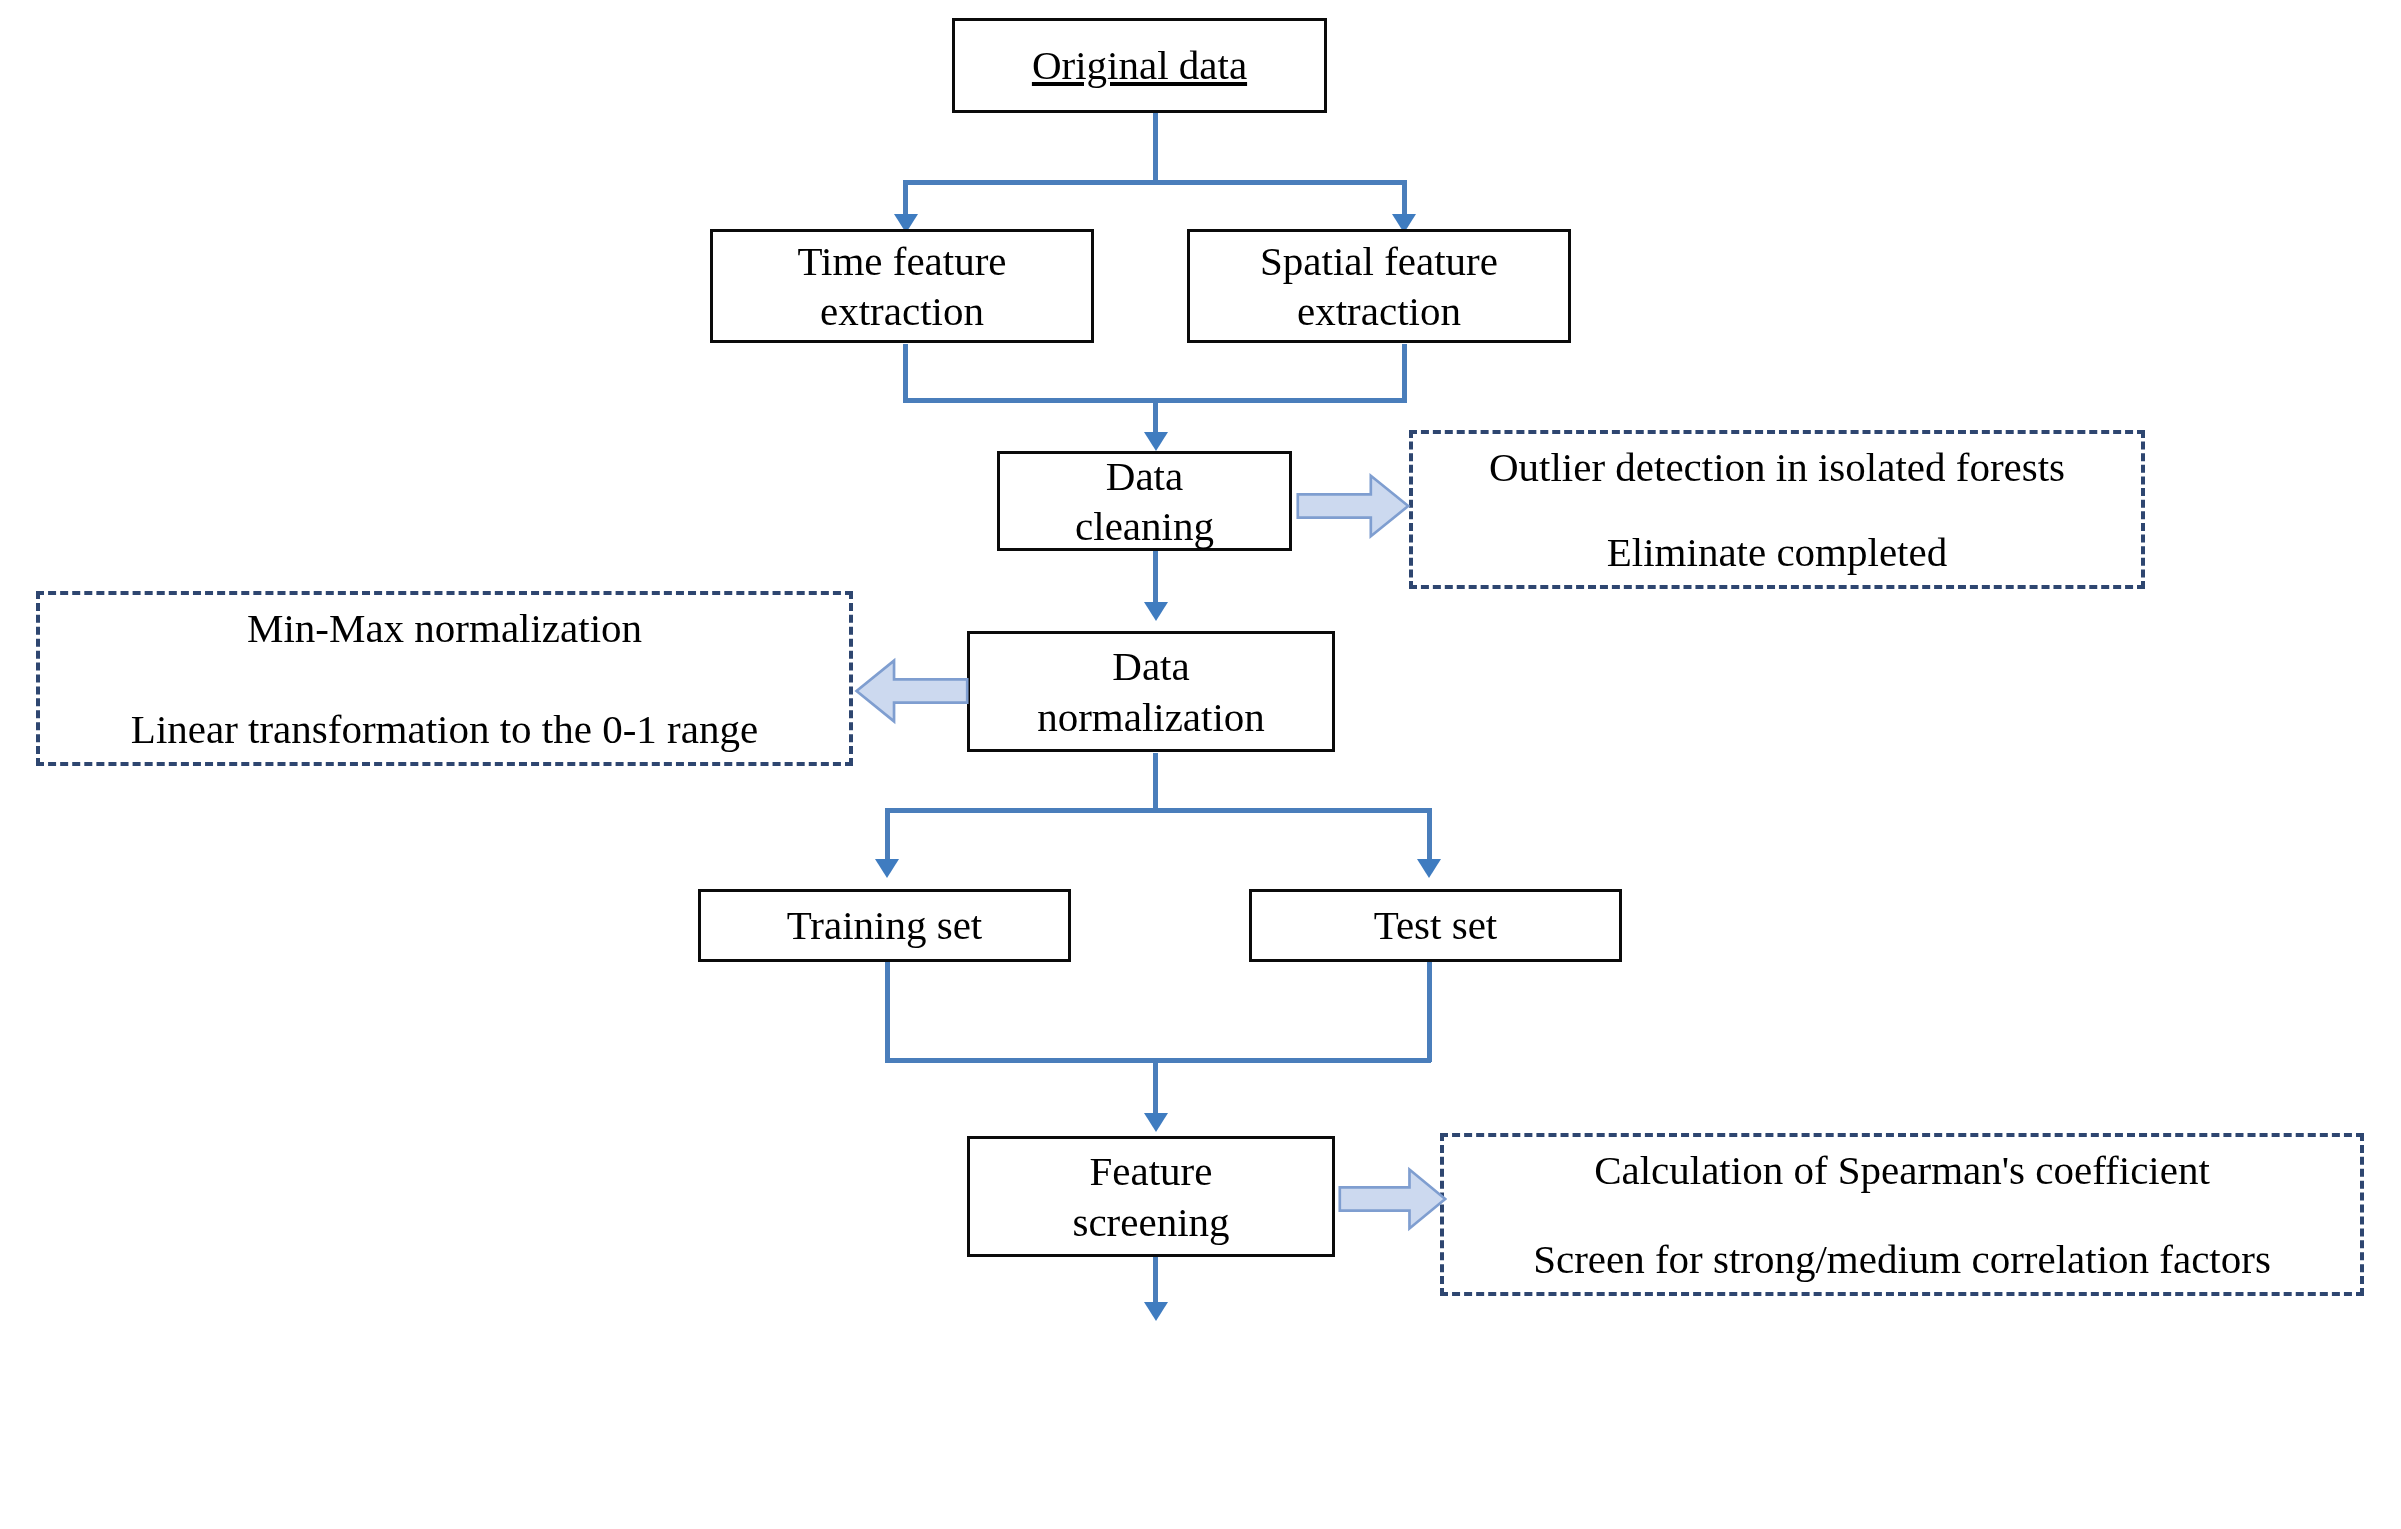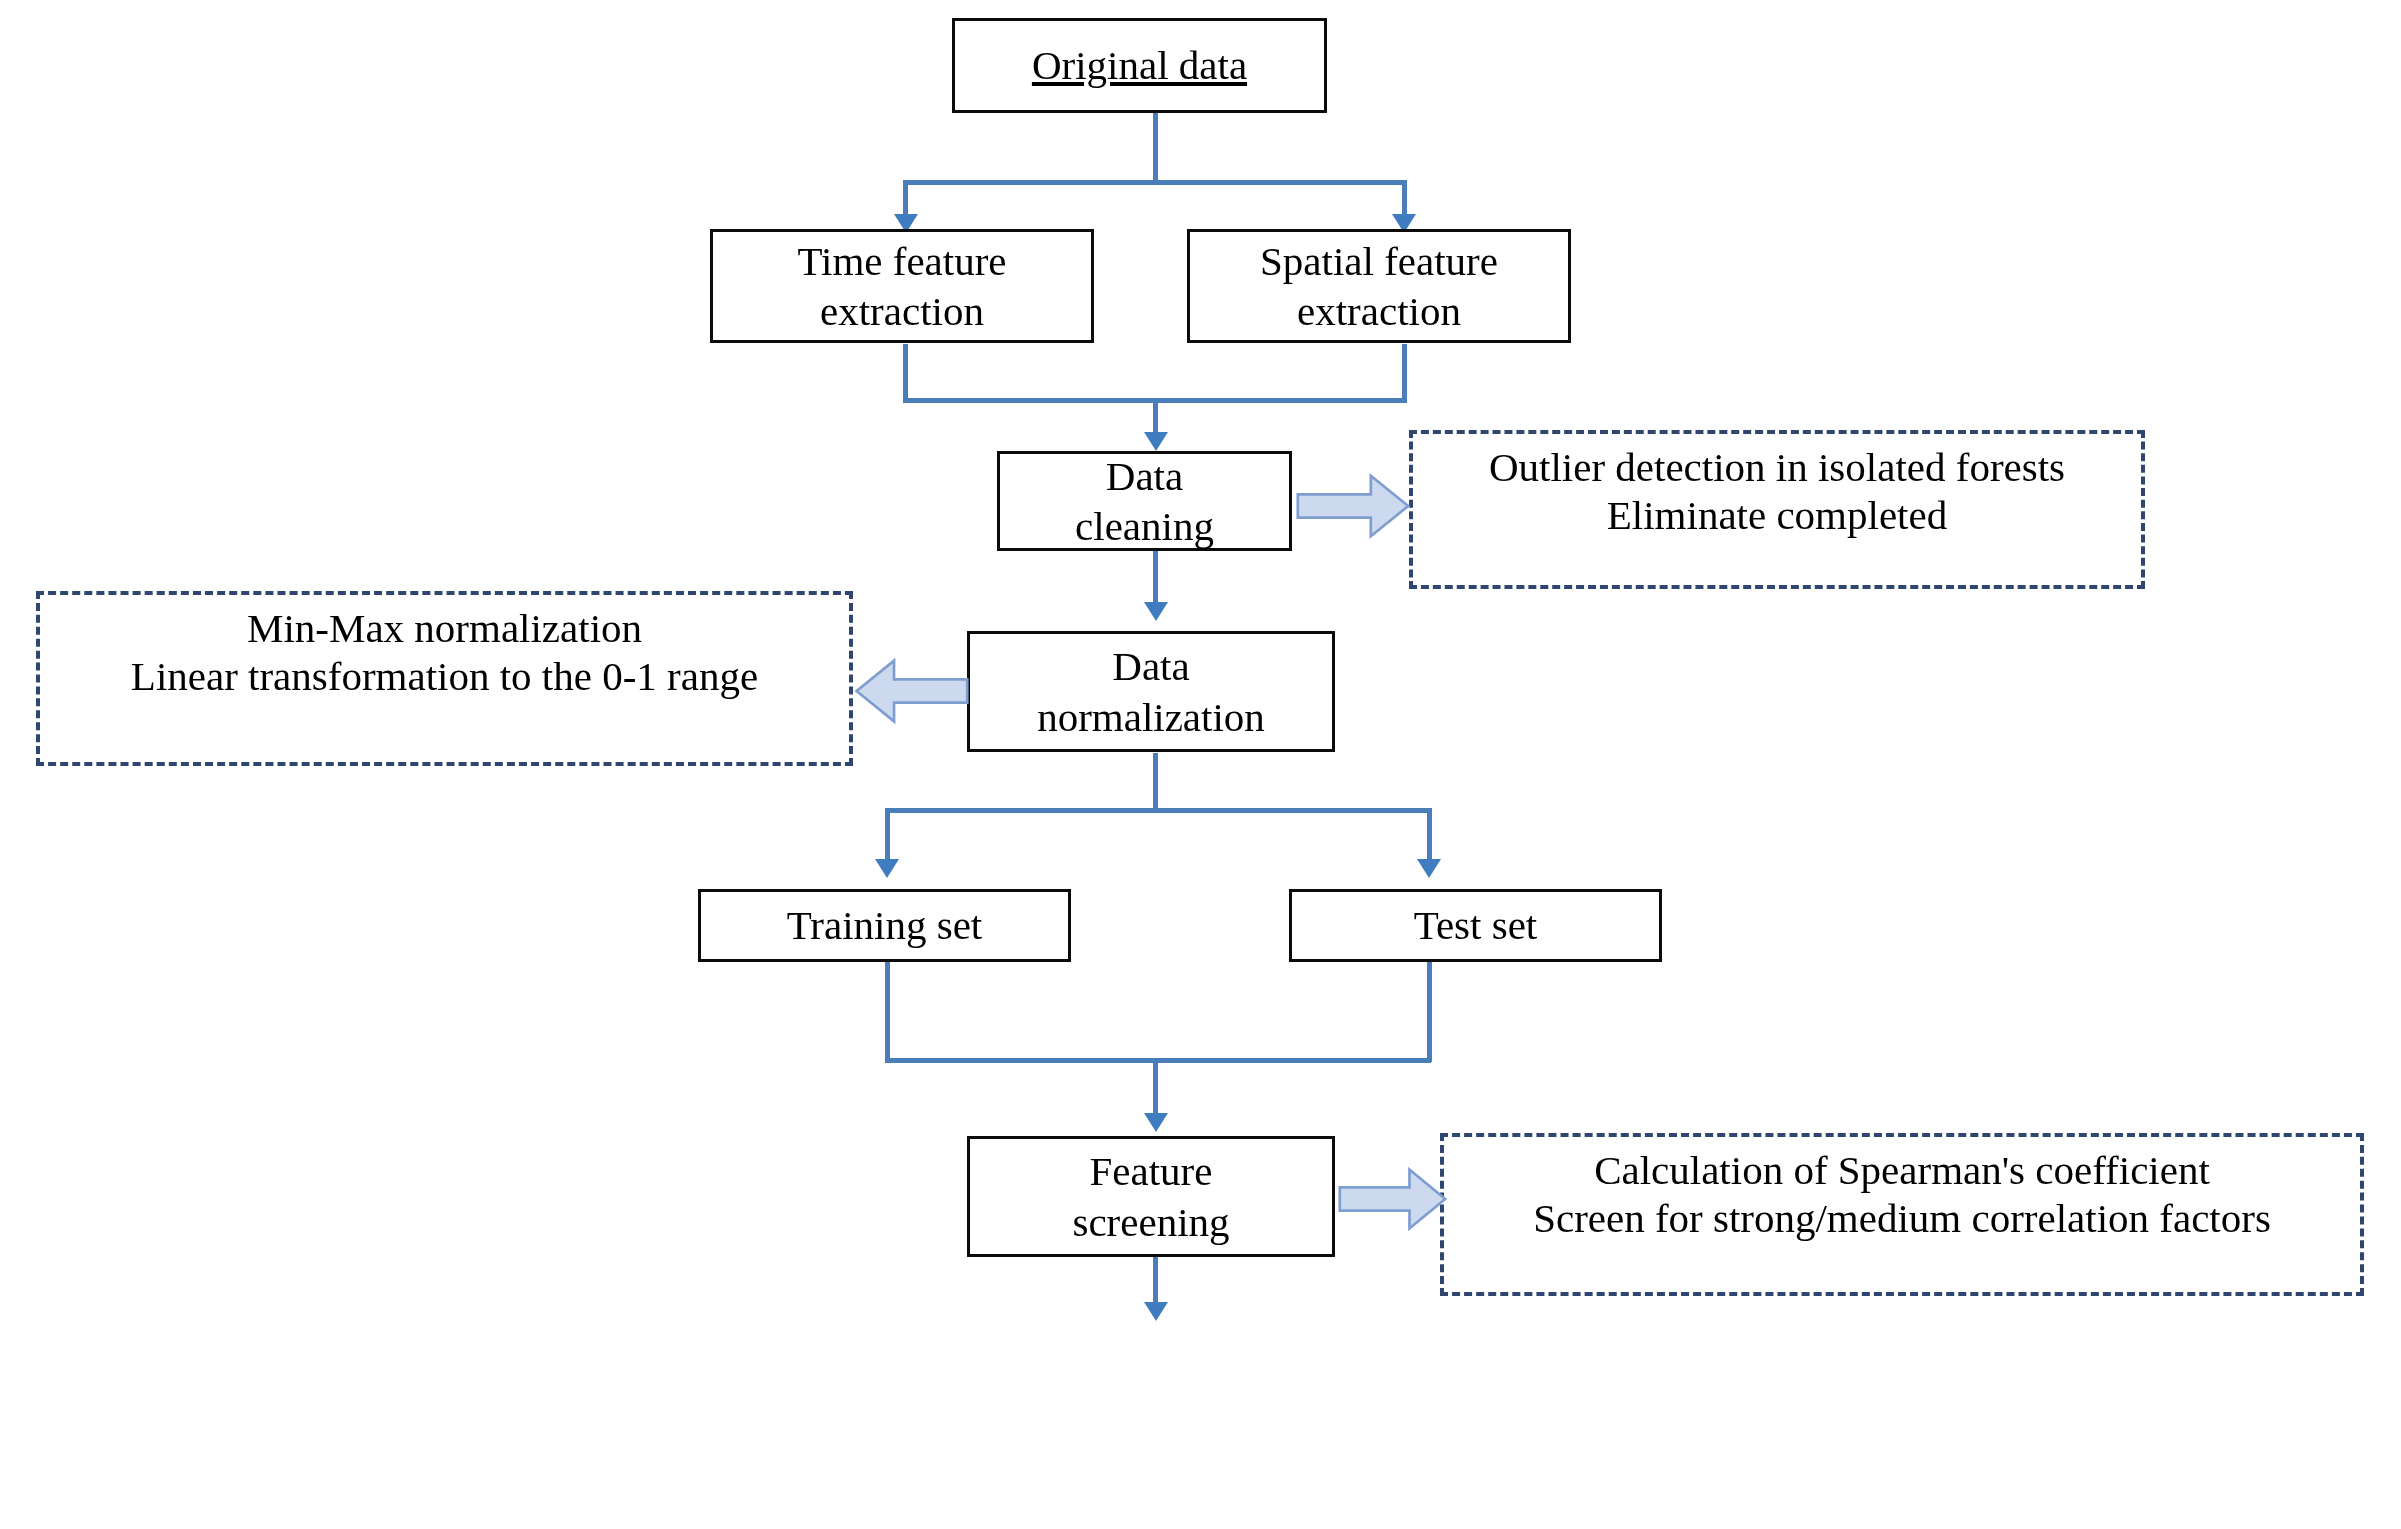--- a/index.html
+++ b/index.html
@@ -37,21 +37,21 @@
   }
   
   .annot {
     position: absolute;
     box-sizing: border-box;
     border: 4.5px dashed #2e4670;
     background: #ffffff;
     display: flex;
     flex-direction: column;
     align-items: center;
-    justify-content: flex-start;
+    justify-content: space-between;
     text-align: center;
     color: #000000;
     padding: 9px 12.5px;
     z-index: 3;
   }
   .annot .line { display: block; width: 100%; }
 
   
   .conn {
     position: absolute;
@@ -144,21 +144,21 @@
 
   <div class="node fs-node" style="left:967px; top:631px; width:368px; height:121px;">
     <span class="node-text">Data
 normalization</span>
   </div>
 
   <div class="node fs-node" style="left:698px; top:889px; width:373px; height:73px;">
     <span class="node-text">Training set</span>
   </div>
 
-  <div class="node fs-node" style="left:1249px; top:889px; width:373px; height:73px;margin-left:40px;">
+  <div class="node fs-node" style="left:1249px; top:889px; width:373px; height:73px;">
     <span class="node-text">Test set</span>
   </div>
 
   <div class="node fs-node" style="left:967px; top:1136px; width:368px; height:121px;align-items:center;">
     <span class="node-text">Feature
 screening</span>
   </div>
 
 
   <div class="annot fs-annot" style="left:1409px; top:430px; width:736px; height:159px;">

